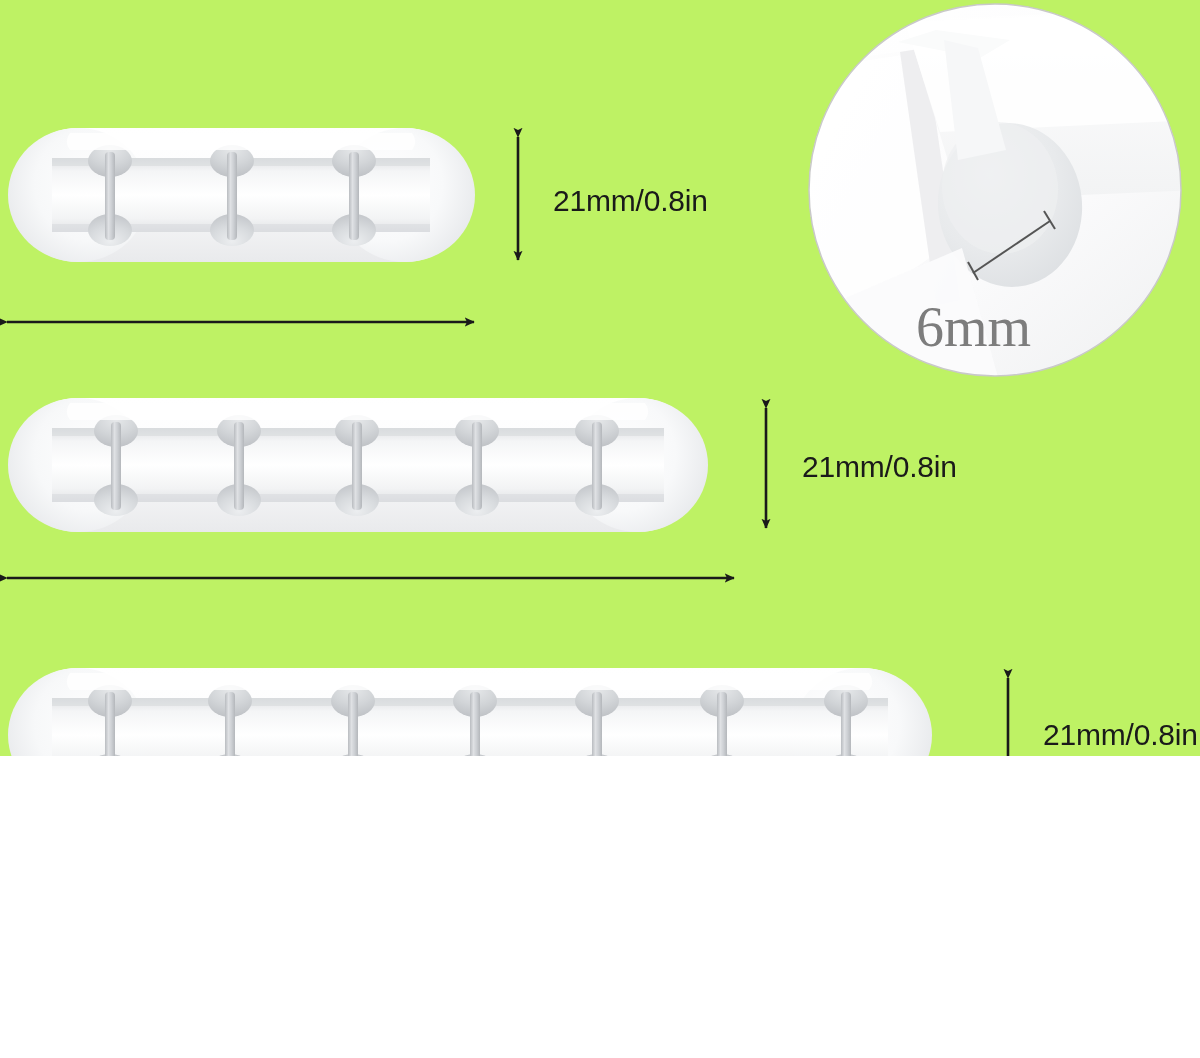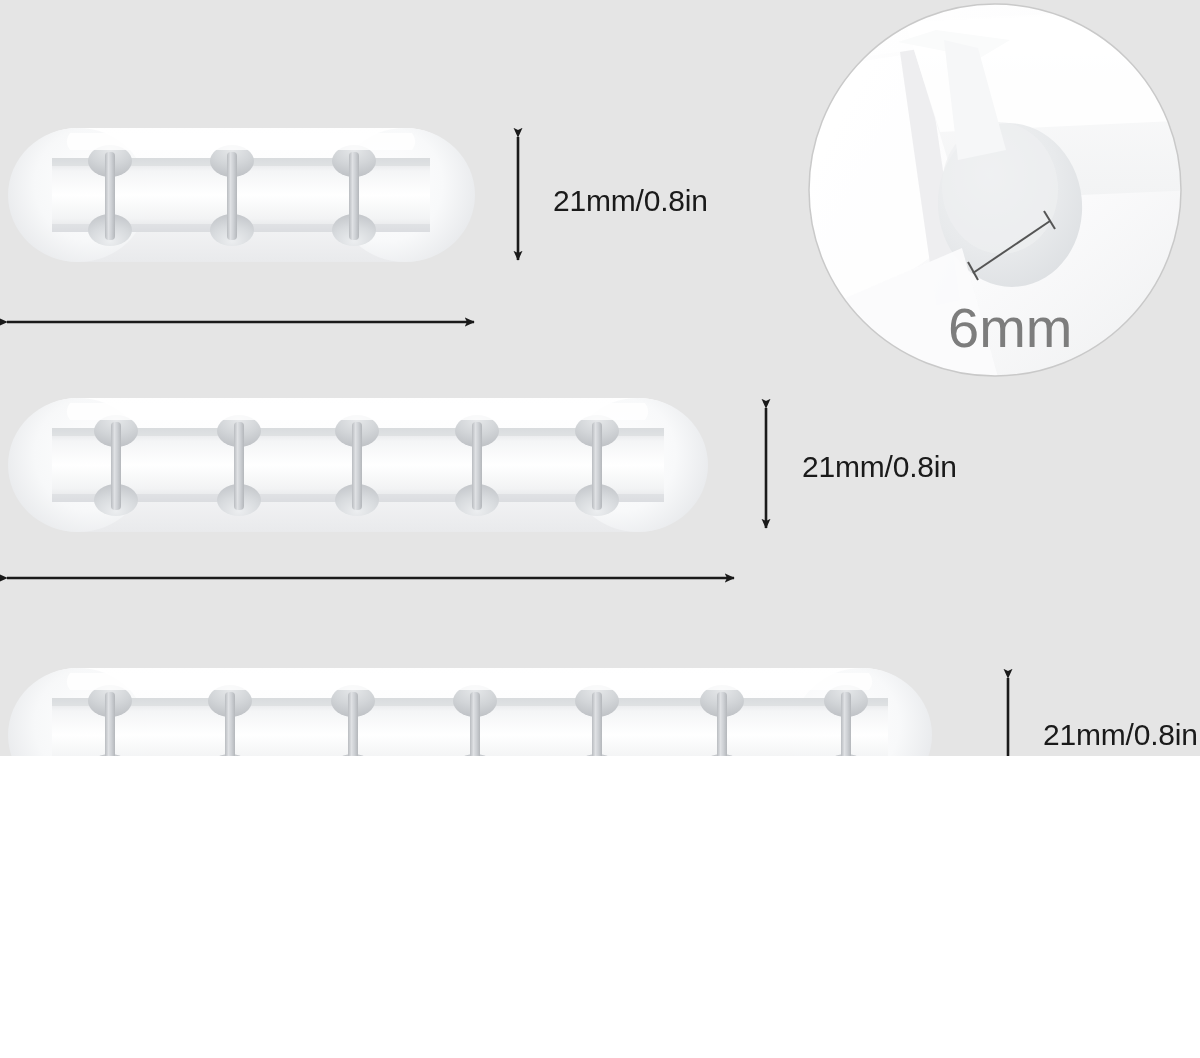--- a/index.html
+++ b/index.html
@@ -8,21 +8,21 @@
     padding: 0;
     background: #ffffff;
   }
   body {
     font-family: "Liberation Sans", sans-serif;
   }
   #stage {
     position: relative;
     width: 1200px;
     height: 756px;
-    background: #e5e5e5;
+    background: #bef264;
     overflow: hidden;
   }
   .dim-label {
     position: absolute;
     font-family: "Liberation Sans", sans-serif;
     font-size: 30px;
     color: #1a1a1a;
     white-space: nowrap;
     letter-spacing: -0.2px;
   }
@@ -359,15 +359,15 @@
   <div class="dim-label" style="left:553px; top:184px;">21mm/0.8in</div>
 
 
   <div class="dim-label" style="left:802px; top:450px;">21mm/0.8in</div>
 
 
   <div class="dim-label" style="left:1043px; top:718px;">21mm/0.8in</div>
 
 
 
-  <div class="inset-label" style="left:948px; top:295px;">6mm</div>
+  <div class="inset-label" style="left:916px; top:295px;font-family:Liberation Serif, serif;">6mm</div>
 
 </div>
 
 </body></html>

